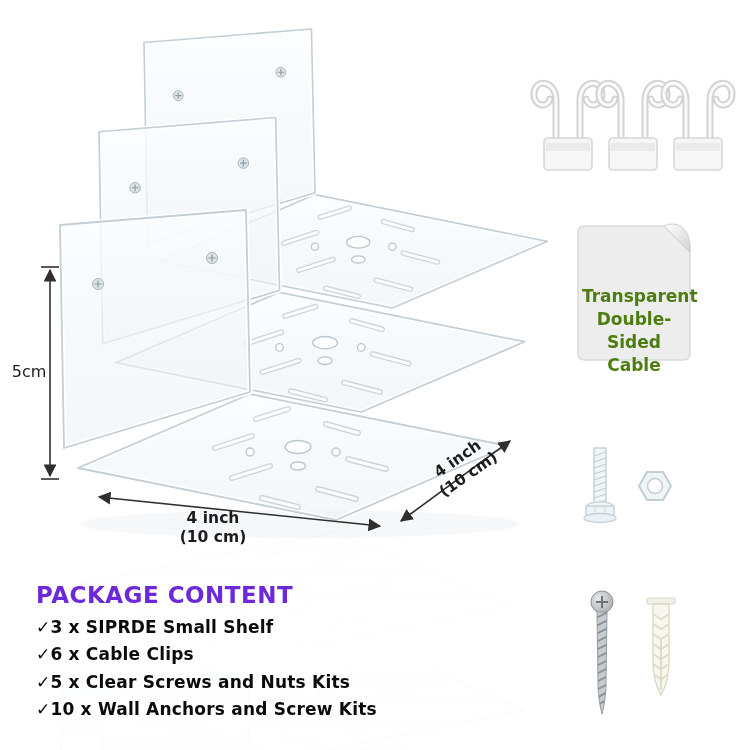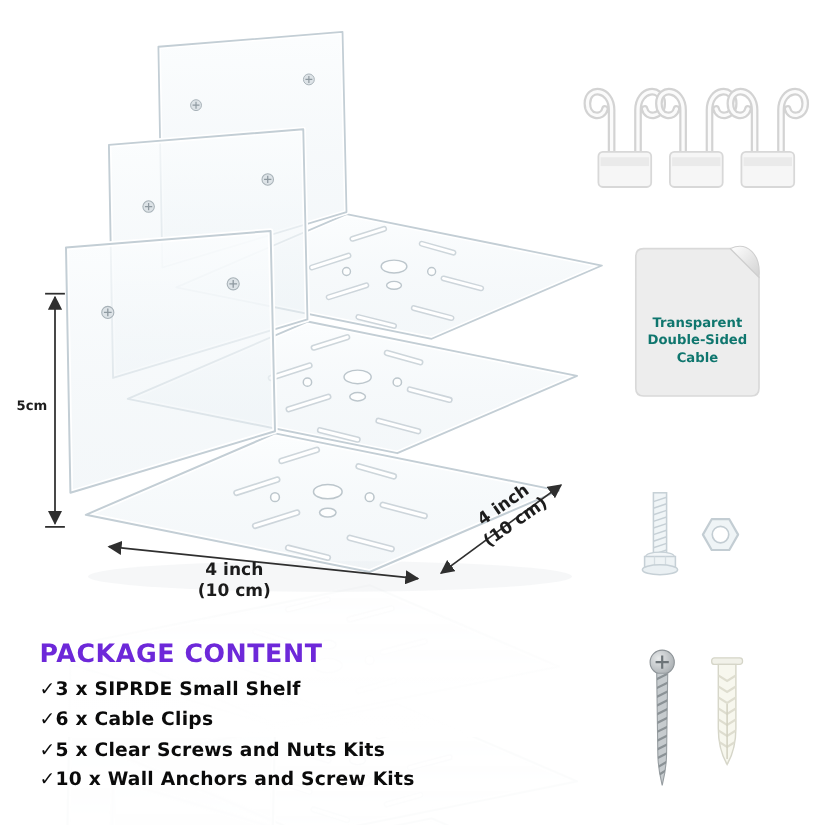--- a/index.html
+++ b/index.html
@@ -17,26 +17,26 @@
   .pscrewC { fill:#dde3e7; stroke:#a8b2b8; stroke-width:1; }
   .pscrewX { stroke:#8f9aa1; stroke-width:1.2; }
   .dimL { stroke:#2f2f2f; stroke-width:1.6; }
   .hookO { fill:none; stroke:#d3d3d3; stroke-width:7; stroke-linecap:round; }
   .hookI { fill:none; stroke:#fbfbfb; stroke-width:3; stroke-linecap:round; }
   .clipBase { fill:#f6f6f6; stroke:#d8d8d8; stroke-width:1.6; }
   .clipBand { fill:#eaeaea; }
 
   
   .dim { position:absolute; color:#1c1c1c; text-align:center; line-height:1.2; }
-  .dim-height { left:6px; top:362px; width:46px; font-size:12px; font-weight:700; }
+  .dim-height { left:6px; top:362px; width:46px; font-size:16px; font-weight:400; }
   .dim-width  { left:146px; top:509px; width:134px; font-size:15.5px; font-weight:600; }
   .dim-depth  { left:402px; top:448px; width:122px; font-size:15.5px; font-weight:600;
                 transform:rotate(-35deg); transform-origin:center center; }
   .tape-label { position:absolute; left:582px; top:285px; width:104px; text-align:center;
-                font-size:12px; font-weight:700; color:#0f766e; line-height:1.35; }
+                font-size:17px; font-weight:700; color:#4d7c0f; line-height:1.35; }
   .package { position:absolute; left:36px; top:582px; width:440px; }
   .pkg-title { font-size:23px; font-weight:900; letter-spacing:.5px; color:#6d28d9; }
   .pkg-items { margin-top:9px; }
   .pkg-item { font-size:17px; font-weight:700; color:#0b0b0b; line-height:1.26; margin-top:6px;
               letter-spacing:.2px; }
 </style>
 </head>
 <body>
 
 <div class="canvas">

